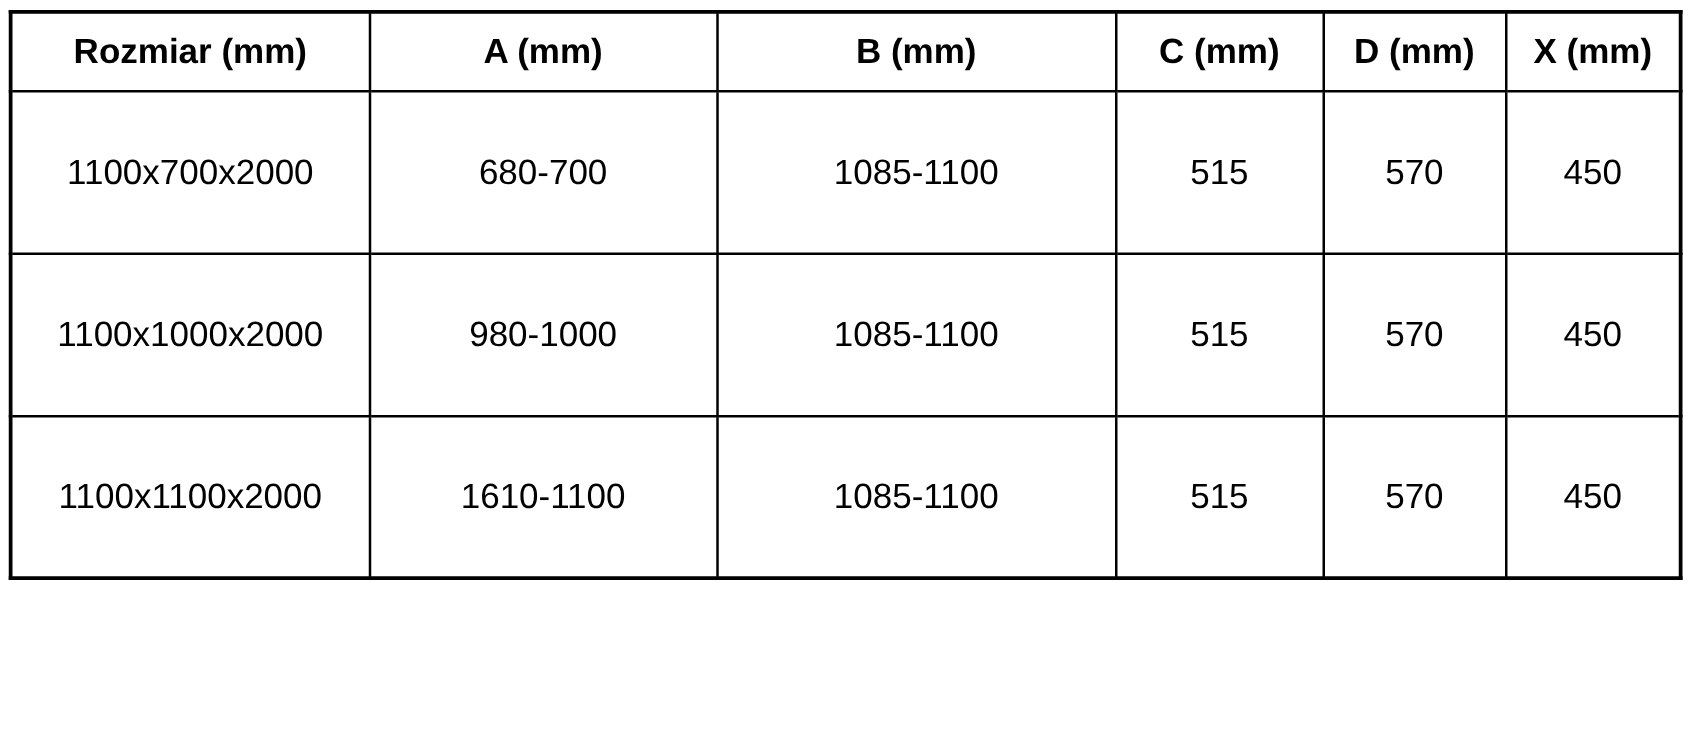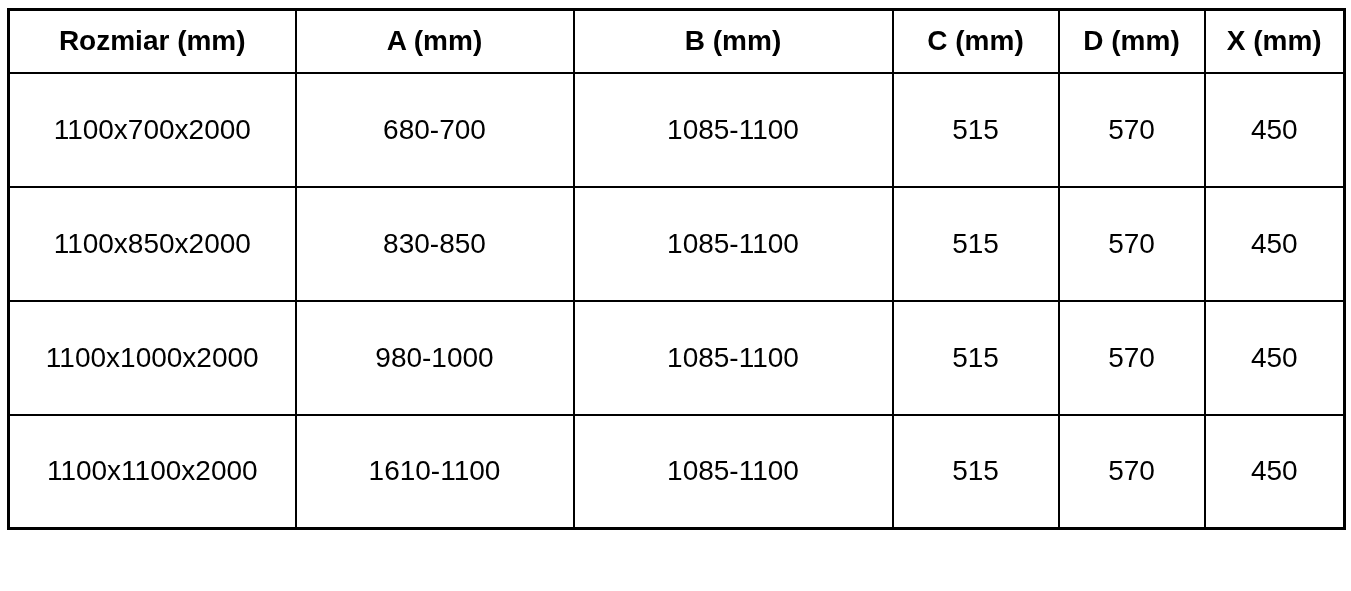--- a/index.html
+++ b/index.html
@@ -15,21 +15,21 @@
     width: 1351px;
     height: 591px;
     position: relative;
     background: #ffffff;
   }
   table.dim-table {
     position: absolute;
     left: 7px;
     top: 8px;
     width: 1336px;
-    height: 522px;
+    height: 456px;
     border-collapse: collapse;
     table-layout: fixed;
     border: 3px solid #000000;
   }
   table.dim-table th,
   table.dim-table td {
     border: 2px solid #000000;
     text-align: center;
     vertical-align: middle;
     font-size: 28px;
@@ -73,28 +73,20 @@
     <tbody>
       <tr>
         <td>1100x700x2000</td>
         <td>680-700</td>
         <td>1085-1100</td>
         <td>515</td>
         <td>570</td>
         <td>450</td>
       </tr>
       <tr>
-        <td>1100x850x2000</td>
-        <td>830-850</td>
-        <td>1085-1100</td>
-        <td>515</td>
-        <td>570</td>
-        <td>450</td>
-      </tr>
-      <tr>
         <td>1100x1000x2000</td>
         <td>980-1000</td>
         <td>1085-1100</td>
         <td>515</td>
         <td>570</td>
         <td>450</td>
       </tr>
       <tr>
         <td>1100x1100x2000</td>
         <td>1610-1100</td>

